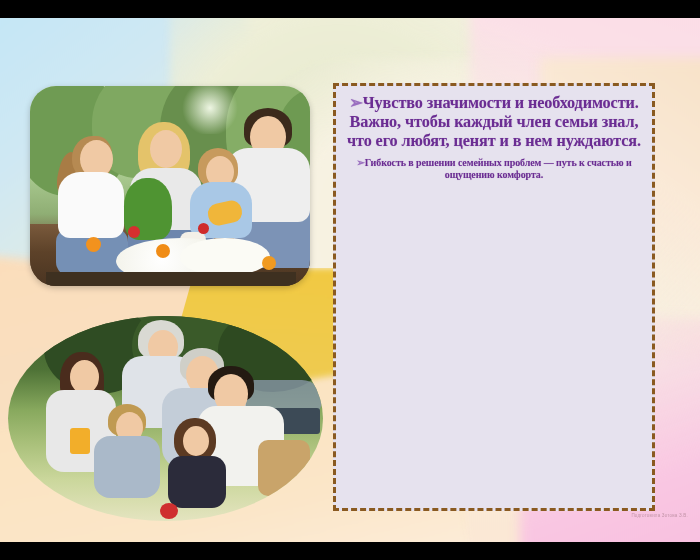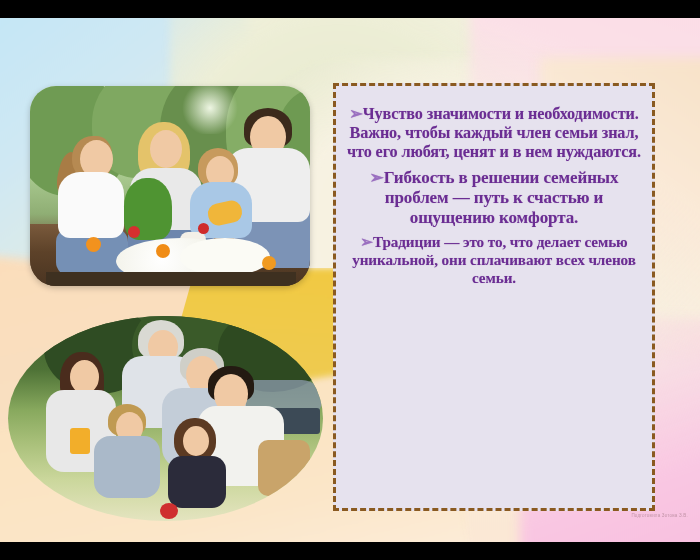--- a/index.html
+++ b/index.html
@@ -160,31 +160,31 @@
   .p2-gi-head{left:175px;top:110px;width:26px;height:30px;}
   .p2-gi-body{left:160px;top:140px;width:58px;height:52px;background:#2b2b3a;border-radius:14px;}
   .p2-chair{position:absolute;left:250px;top:124px;width:52px;height:56px;background:#c9a46a;border-radius:10px;}
   .p2-apple{position:absolute;left:152px;bottom:2px;width:18px;height:16px;background:#cf2f2f;border-radius:50%;}
 
   
   #textbox{position:absolute;left:333px;top:65px;width:322px;height:428px;z-index:20;
      background:#e6e2ee;
      border:3px dashed #8a5a20;
      box-sizing:border-box;
-     padding:19px 10px 6px 10px;
+     padding:8px 10px 6px 10px;
      overflow:hidden;}
   #textbox .block{
      color:#6b2d93;
      font-weight:bold;
      text-align:center;
      line-height:1.17;
      letter-spacing:-.1px;
      text-shadow:0 0 1px rgba(107,45,147,.3);}
   #textbox .b1{font-size:16.2px;margin:0 0 6px 0;}
-  #textbox .b2{font-size:17px;margin:0 0 6px 0;}
+  #textbox .b2{font-size:10px;margin:0 0 6px 0;}
   #textbox .b3{font-size:15.4px;margin:0 0 6px 0;}
   #textbox .b4{font-size:15.2px;margin:0;}
   .bullet{color:#9a6fc0;font-weight:bold;}
 
   
   #watermark{position:absolute;right:12px;bottom:24px;z-index:30;
      font-family:"Liberation Sans",sans-serif;font-size:4.5px;
      color:rgba(150,110,120,.55);letter-spacing:.2px;}
 </style>
 </head>
@@ -284,20 +284,19 @@
       <div class="hair p2-gi-hair"></div>
       <div class="head p2-gi-head"></div>
       <div class="torso p2-gi-body"></div>
 
       <div class="p2-apple"></div>
     </div>
 
     <div id="textbox">
       <p class="block b1"><span class="bullet">➢</span><span>Чувство значимости и необходимости. Важно, чтобы каждый член семьи знал, что его любят, ценят и в нем нуждаются.</span></p>
       <p class="block b2"><span class="bullet">➢</span><span>Гибкость в решении семейных проблем — путь к счастью и ощущению комфорта.</span></p>
-      <p class="block b4"><span class="bullet">➢</span><span>Традиции — это то, что делает семью уникальной, они сплачивают всех членов семьи.</span></p>
     </div>
 
     <div id="watermark">Подготовила Зотова З.В.</div>
   </div>
 
   <div class="bar bottom"></div>
 </div>
 
 </body></html>

